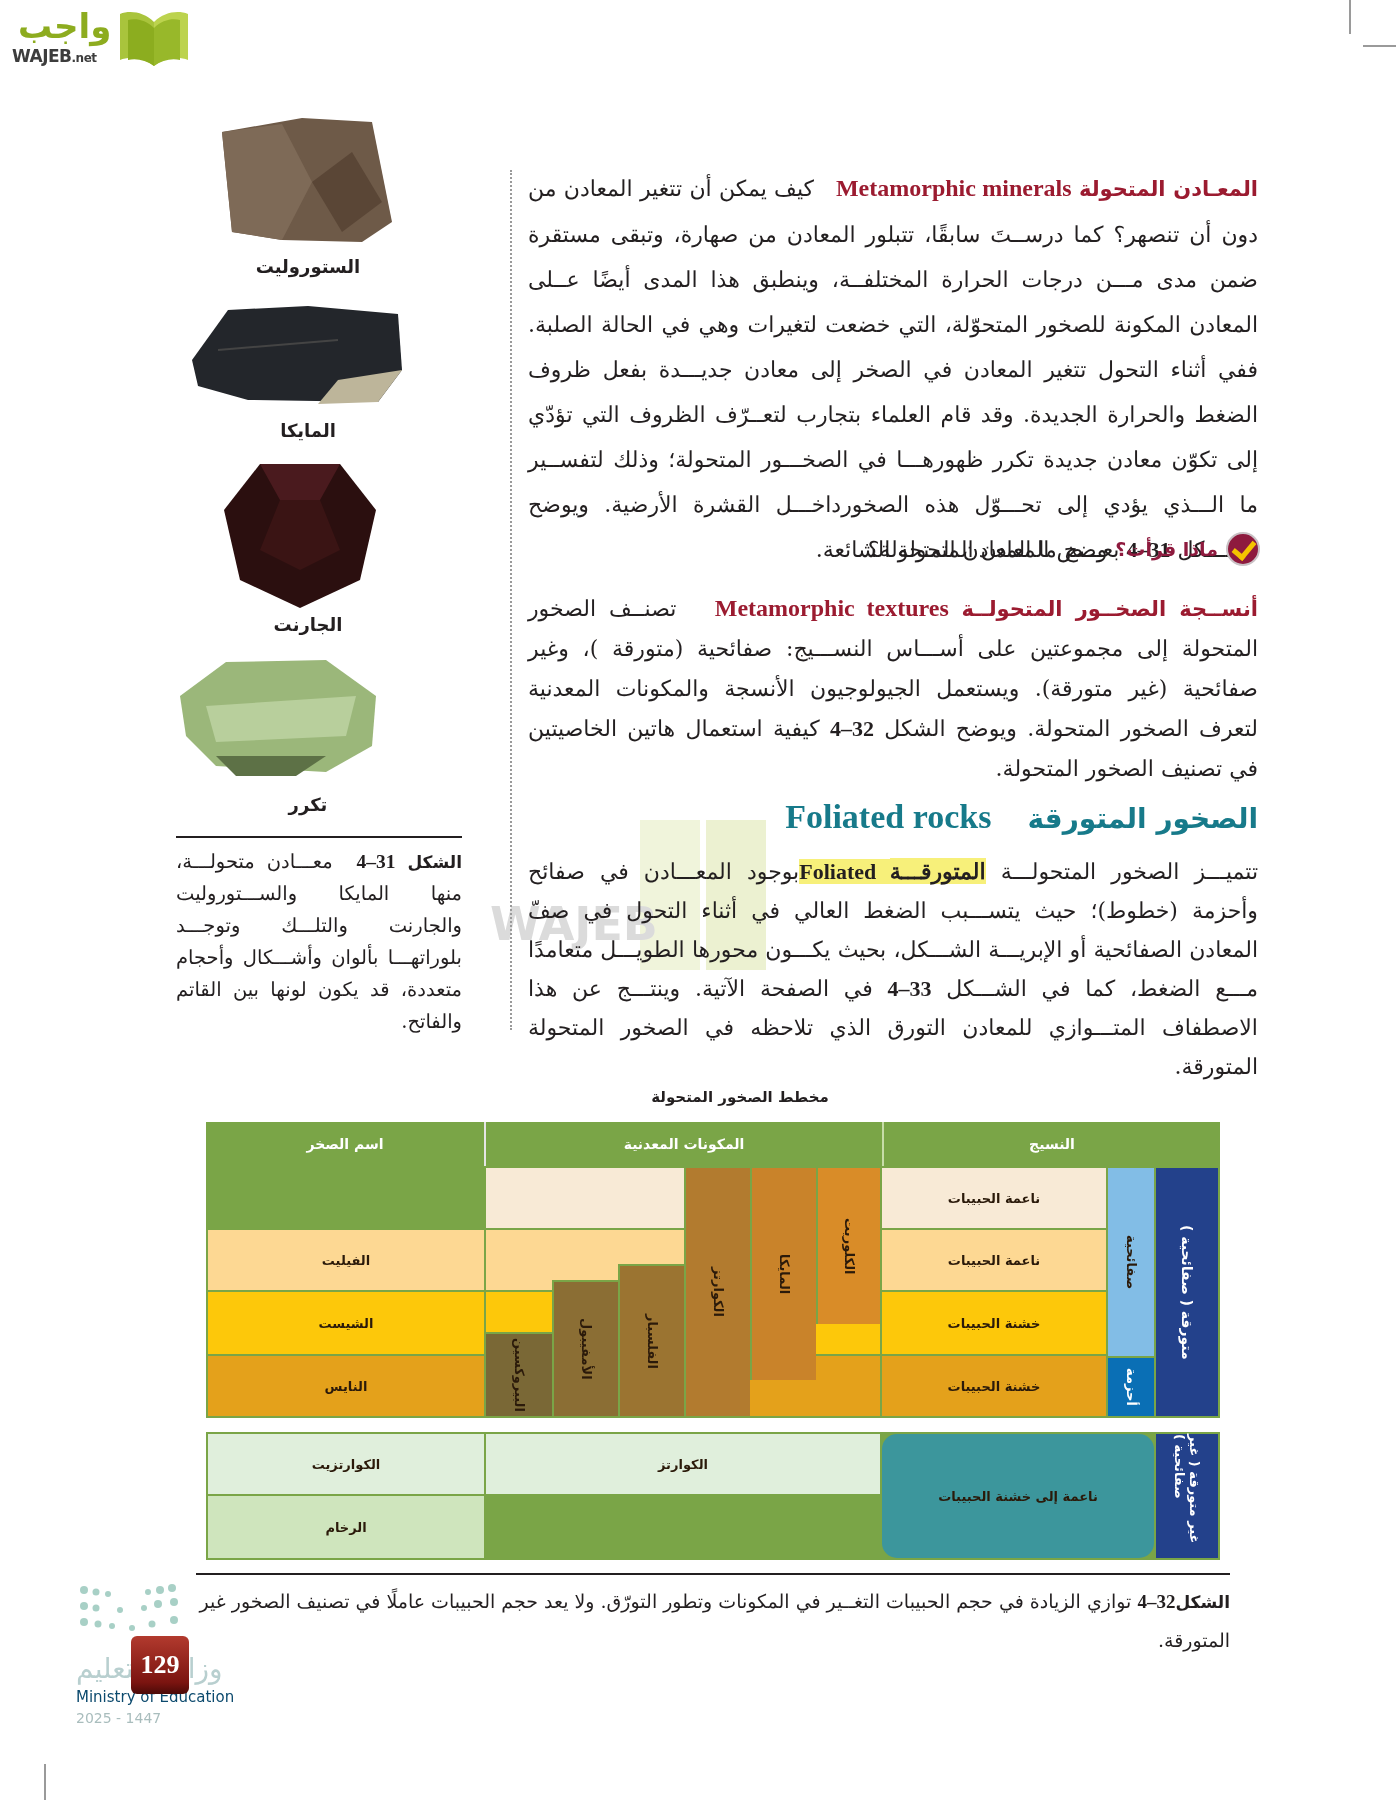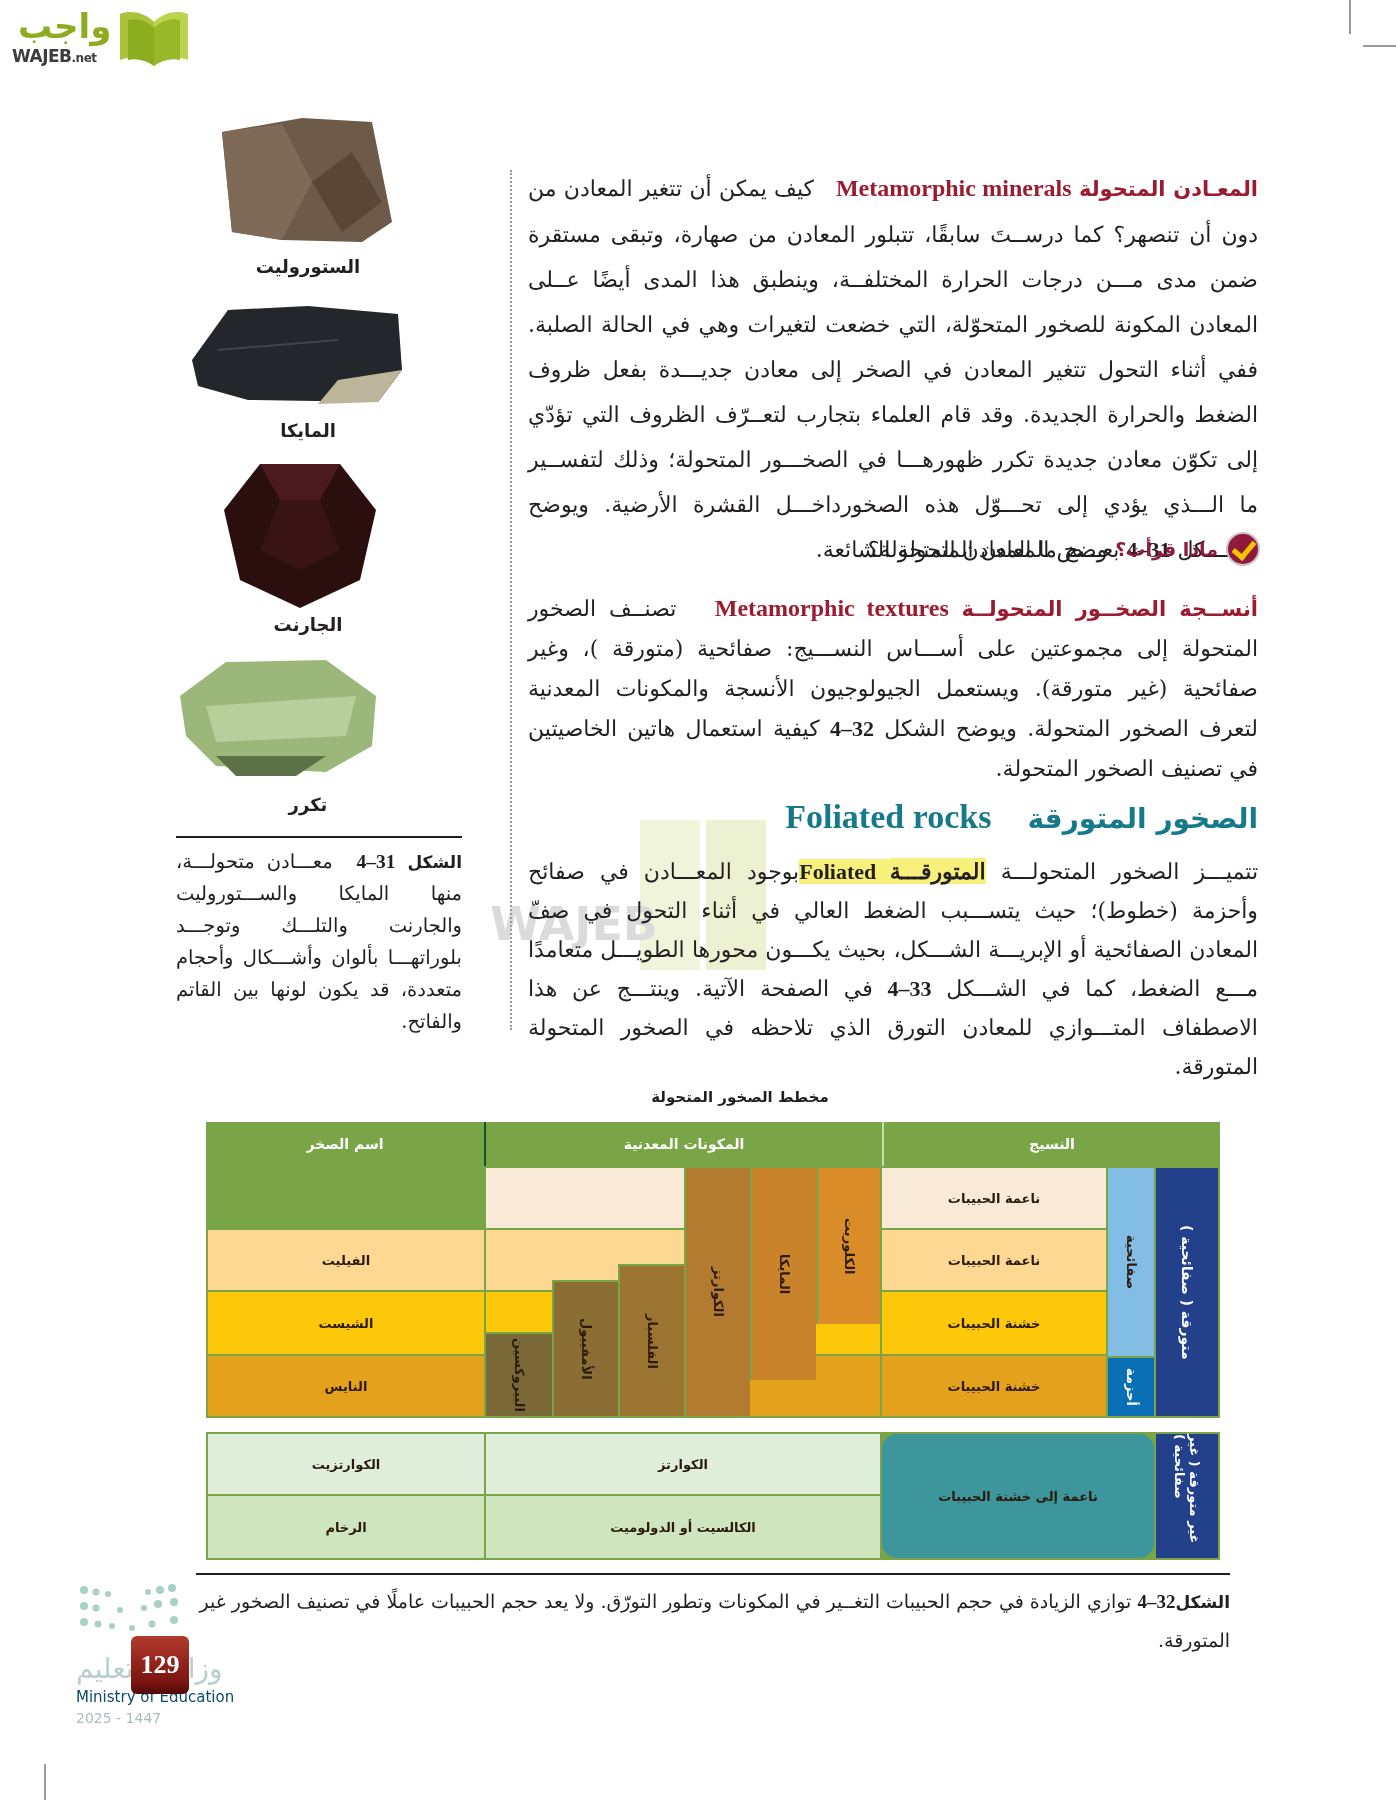--- a/index.html
+++ b/index.html
@@ -177,21 +177,21 @@
   <span style="font-weight:bold;font-family:'DejaVu Sans',sans-serif;font-size:17px;">الشكل</span>
   <span class="bold-num">31–4</span>
   &nbsp;<span>معـــادن متحولـــة، منها المايكا والســـتوروليت والجارنت والتلـــك وتوجـــد بلوراتهـــا بألوان وأشـــكال وأحجام متعددة، قد يكون لونها بين القاتم والفاتح.</span>
 </div>
 
 <div class="abs chart-title">مخطط الصخور المتحولة</div>
 
 <div class="tbl" style="left:206px;top:1122px;width:1014px;height:296px;">
 
   <div class="cell hdr" style="left:676px;top:0;width:338px;height:44px;background:#7aa547;border-left:2px solid #c7dca8;">النسيج</div>
-  <div class="cell hdr" style="left:278px;top:0;width:398px;height:44px;background:#7aa547;border-left:2px solid #14532d;">المكونات المعدنية</div>
+  <div class="cell hdr" style="left:278px;top:0;width:398px;height:44px;background:#7aa547;border-left:2px solid #e5e5e5;">المكونات المعدنية</div>
   <div class="cell hdr" style="left:0;top:0;width:278px;height:44px;background:#7aa547;">اسم الصخر</div>
 
   <div class="cell vtext-w" style="left:950px;top:46px;width:62px;height:248px;background:#23418b;font-size:14px;">متورقة ( صفائحية )</div>
   <div class="cell vtext" style="left:902px;top:46px;width:46px;height:188px;background:#82bde6;">صفائحية</div>
   <div class="cell vtext-w" style="left:902px;top:236px;width:46px;height:58px;background:#0a6fb5;">أحزمة</div>
 
   <div class="cell" style="left:676px;top:46px;width:224px;height:60px;background:#f8ead6;">ناعمة الحبيبات</div>
   <div class="cell" style="left:676px;top:108px;width:224px;height:60px;background:#fdd893;">ناعمة الحبيبات</div>
   <div class="cell" style="left:676px;top:170px;width:224px;height:62px;background:#fdc80a;">خشنة الحبيبات</div>
   <div class="cell" style="left:676px;top:234px;width:224px;height:60px;background:#e4a11b;">خشنة الحبيبات</div>
@@ -210,21 +210,20 @@
 
   <div class="cell" style="left:2px;top:170px;width:276px;height:62px;background:#fdc80a;">الشيست</div>
   <div class="cell" style="left:2px;top:108px;width:276px;height:60px;background:#fdd893;">الفيليت</div>
   <div class="cell" style="left:2px;top:234px;width:276px;height:60px;background:#e4a11b;">النايس</div>
 </div>
 
 <div class="tbl" style="left:206px;top:1432px;width:1014px;height:128px;">
   <div class="cell vtext-w" style="left:950px;top:2px;width:62px;height:124px;background:#23418b;font-size:13px;">غير متورقة ( غير صفائحية )</div>
   <div class="cell" style="left:676px;top:2px;width:272px;height:124px;background:#3c969c;border-radius:15px;">ناعمة إلى خشنة الحبيبات</div>
   <div class="cell" style="left:280px;top:2px;width:394px;height:60px;background:#e0efdc;">الكوارتز</div>
-  <div class="cell" style="left:280px;top:64px;width:394px;height:62px;background:#cfe5bd;">الكالسيت أو الدولوميت</div>
   <div class="cell" style="left:2px;top:2px;width:276px;height:60px;background:#e0efdc;">الكوارتزيت</div>
   <div class="cell" style="left:2px;top:64px;width:276px;height:62px;background:#cfe5bd;">الرخام</div>
 </div>
 
 <div class="abs cap-rule"></div>
 <div class="abs cap">
   <span style="font-weight:bold;font-family:'DejaVu Sans',sans-serif;font-size:17px;">الشكل</span><span class="bold-num">32–4</span>
   <span>توازي الزيادة في حجم الحبيبات التغــير في المكونات وتطور التورّق. ولا يعد حجم الحبيبات عاملًا في تصنيف الصخور غير المتورقة.</span>
 </div>
 

